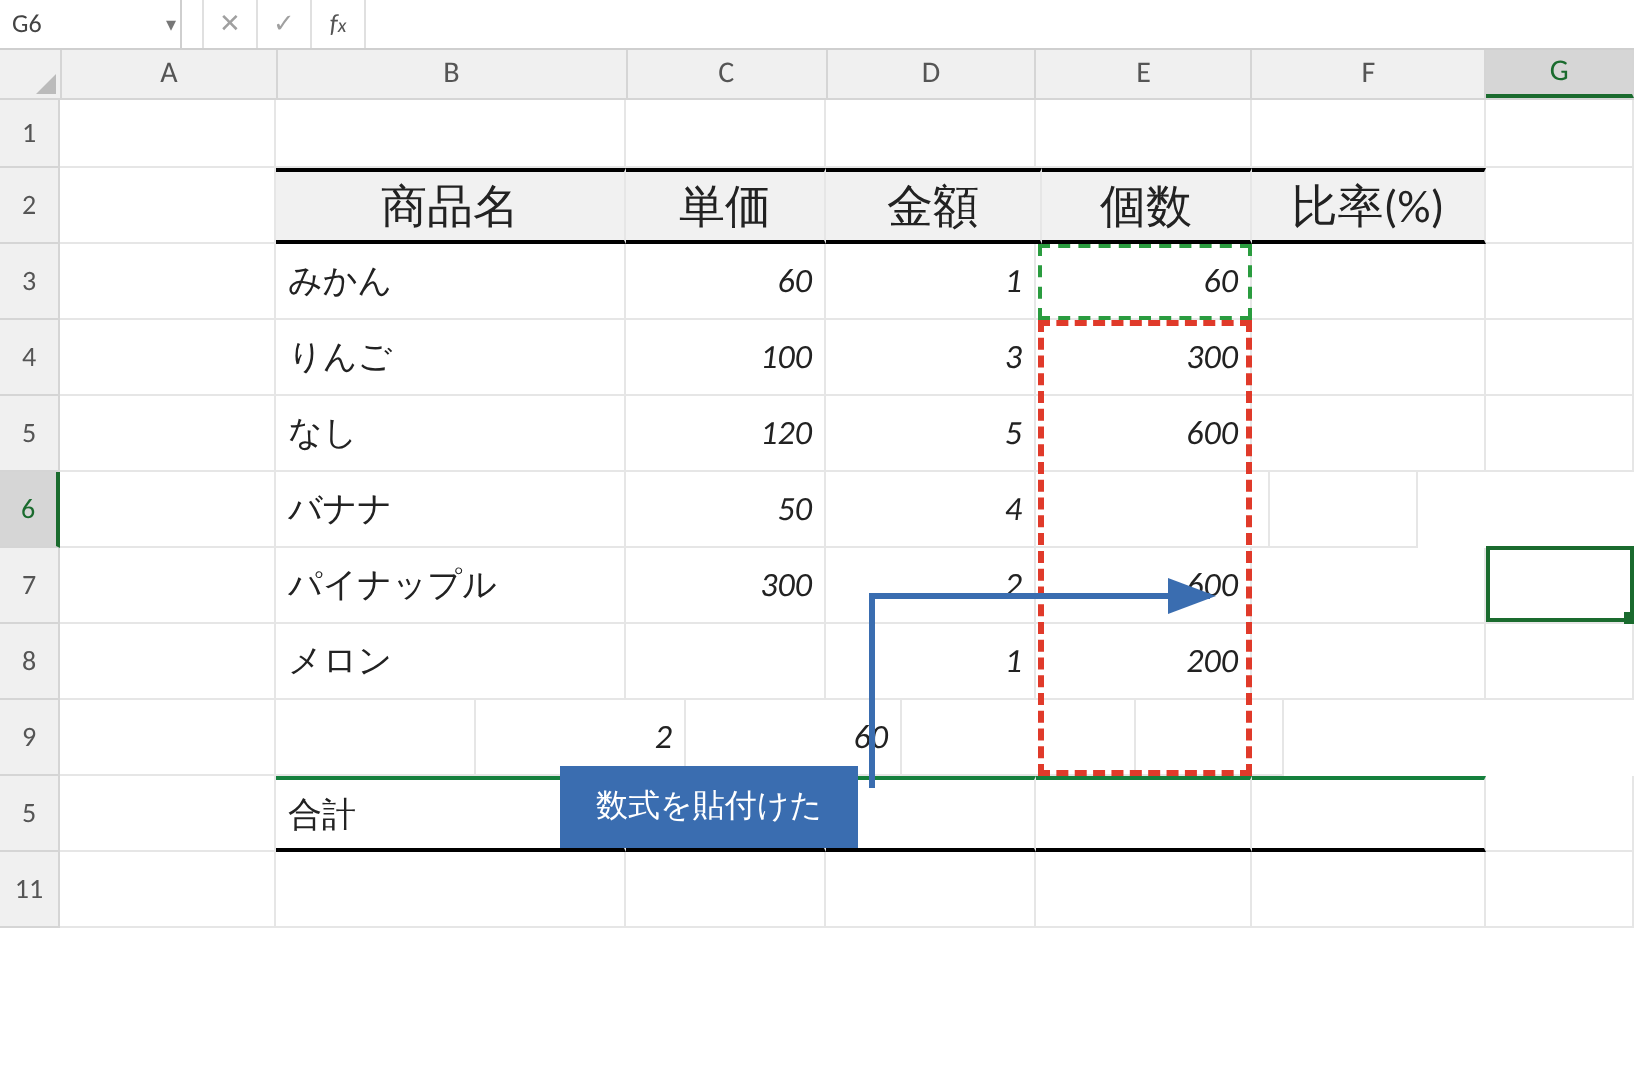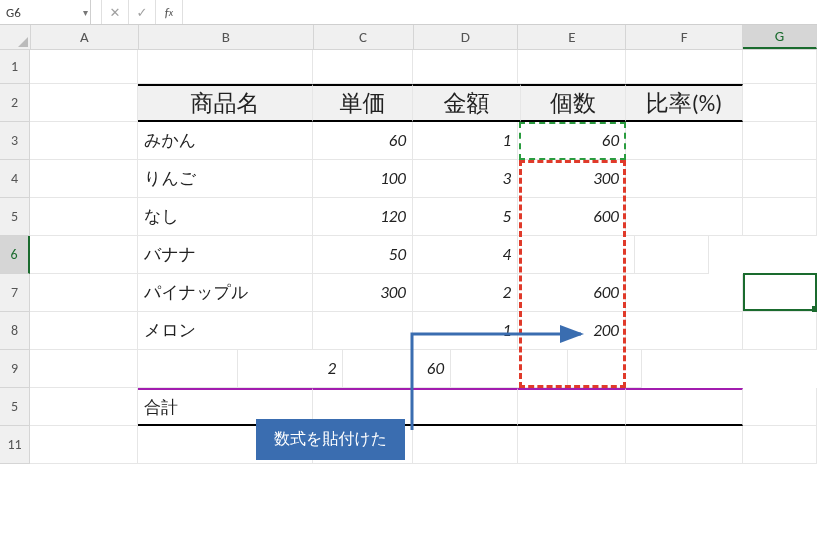--- a/index.html
+++ b/index.html
@@ -159,21 +159,21 @@
   .thead .cell {
     background: #f1f1f1;
     border-top: 2px solid #000;
     border-bottom: 2px solid #000;
     font-size: 23px;
   }
   .thead .c-A { background:#fff; border-top:none; border-bottom:1px solid #e6e6e6; }
   .thead .c-G { background:#fff; border-top:none; border-bottom:1px solid #e6e6e6; }
 
   .total-row .cell.tbl {
-    border-top: 2px solid #a21caf;
+    border-top: 2px solid #15803d;
     border-bottom: 2px solid #000;
   }
 
   .row1 .cell { height: 34px; }
 
   
   .active-cell-outline {
     position: absolute;
     border: 2px solid #1a6b2e;
     box-sizing: border-box;
@@ -378,21 +378,21 @@
   </div>
 
   <div class="active-cell-outline" style="left:743px; top:248px; width:74px; height:38px;">
     <div class="fill-handle"></div>
   </div>
 
   <div class="dashed-green" style="left:519px; top:97px; width:107px; height:38px;"></div>
 
   <div class="dashed-red" style="left:519px; top:135px; width:107px; height:228px;"></div>
 
-  <div class="callout" style="left:256px; top:358px;margin-top:36px;">
+  <div class="callout" style="left:280px; top:358px;">
     <svg width="300" height="120">
       <defs>
         <marker id="arrowhead" markerWidth="8" markerHeight="8" refX="7" refY="3" orient="auto">
           <path d="M0,0 L8,3 L0,6 Z" fill="#3a6db0"></path>
         </marker>
       </defs>
       <path d="M78 96 L78 0 L247 0" stroke="#3a6db0" stroke-width="3" fill="none" marker-end="url(#arrowhead)"></path>
     </svg>
     <div class="box">数式を貼付けた</div>
   </div>

